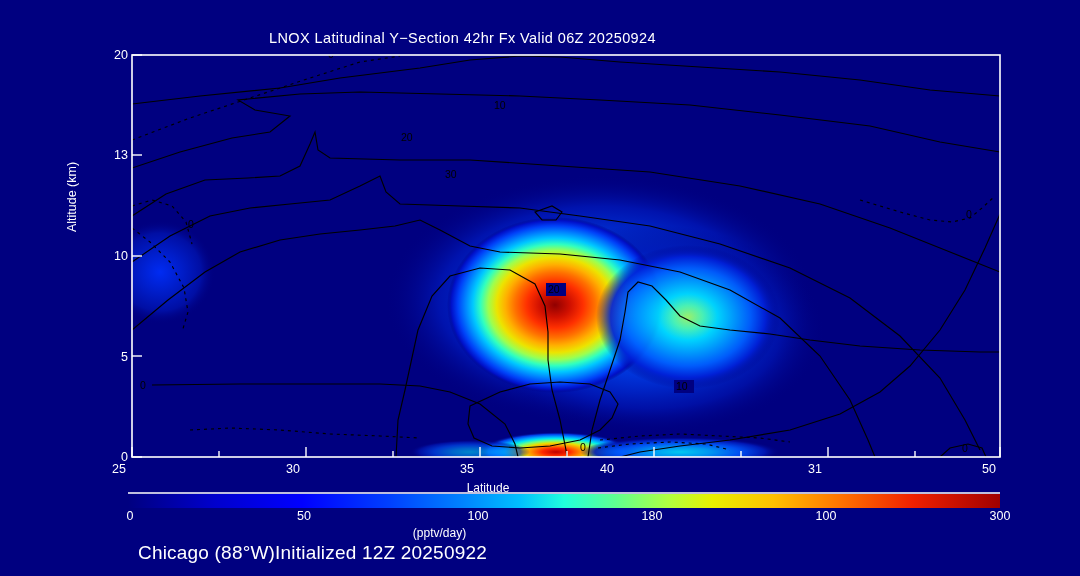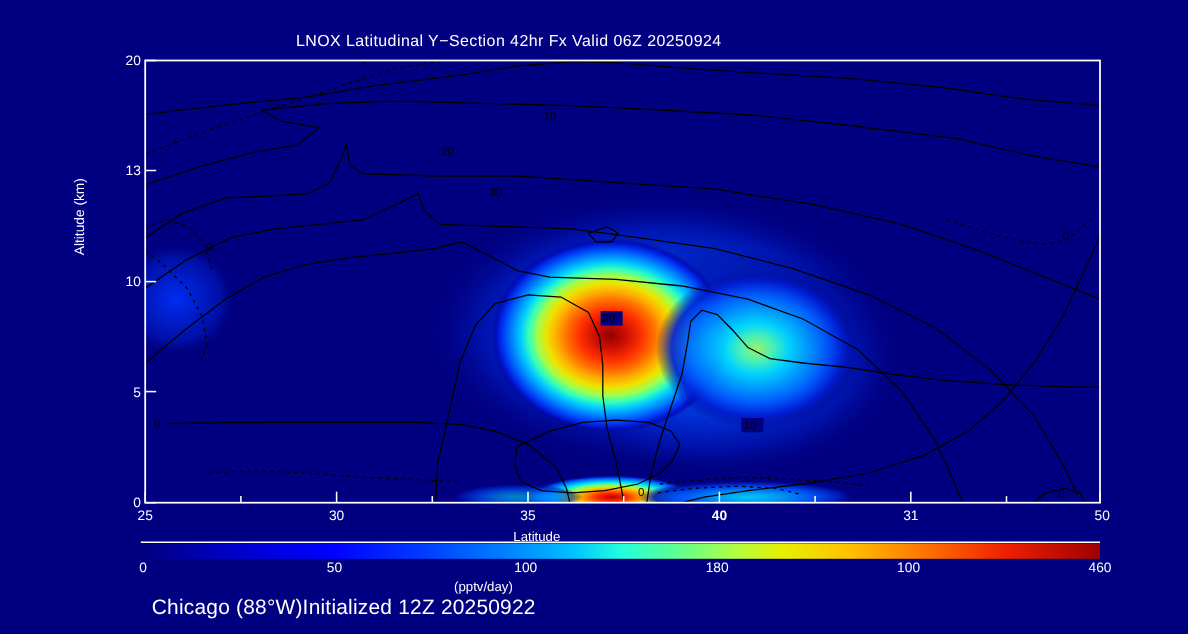--- a/index.html
+++ b/index.html
@@ -14,21 +14,21 @@
         letter-spacing:.2px;}
 
   .ylab{position:absolute;left:-8px;top:190px;width:160px;text-align:center;
         font-size:12.5px;transform:rotate(-90deg);transform-origin:50% 50%;}
   .xlab{position:absolute;left:0;top:481px;width:976px;text-align:center;
         font-size:12px;}
   .cbunit{position:absolute;left:0;top:526px;width:879px;text-align:center;
         font-size:12px;}
 
   .ytick{position:absolute;font-size:12.5px;text-align:right;width:30px;}
-  .xtick{position:absolute;font-size:12.5px;text-align:center;width:40px;}
+  .xtick{position:absolute;font-size:12.5px;text-align:left;width:40px;}
   .cbtick{position:absolute;font-size:12.5px;text-align:center;width:40px;}
   svg{display:block;}
   .frame{fill:none;stroke:#ffffff;stroke-width:1.6;}
   .axline{stroke:#ffffff;stroke-width:1.4;}
   .cl{fill:none;stroke:#000000;stroke-width:1.15;}
   .cld{fill:none;stroke:#000000;stroke-width:1.15;stroke-dasharray:3 4;}
   .clabel{font-family:"Liberation Sans",sans-serif;font-size:10.5px;fill:#000000;}
 </style>
 </head>
 <body>
@@ -43,30 +43,30 @@
 
   <div class="ytick" style="left:98px;top:48px;">20</div>
   <div class="ytick" style="left:98px;top:148px;">13</div>
   <div class="ytick" style="left:98px;top:249px;">10</div>
   <div class="ytick" style="left:98px;top:350px;">5</div>
   <div class="ytick" style="left:98px;top:450px;">0</div>
 
   <div class="xtick" style="left:112px;top:462px;">25</div>
   <div class="xtick" style="left:286px;top:462px;">30</div>
   <div class="xtick" style="left:460px;top:462px;">35</div>
-  <div class="xtick" style="left:634px;top:462px;font-weight:bold;">40</div>
+  <div class="xtick" style="left:600px;top:462px;">40</div>
   <div class="xtick" style="left:808px;top:462px;">31</div>
   <div class="xtick" style="left:982px;top:462px;">50</div>
 
   <div class="cbtick" style="left:110px;top:509px;">0</div>
   <div class="cbtick" style="left:284px;top:509px;">50</div>
   <div class="cbtick" style="left:458px;top:509px;">100</div>
   <div class="cbtick" style="left:632px;top:509px;">180</div>
   <div class="cbtick" style="left:806px;top:509px;">100</div>
-  <div class="cbtick" style="left:980px;top:509px;">460</div>
+  <div class="cbtick" style="left:980px;top:509px;">300</div>
 
   <svg id="plot" width="1080" height="576" style="position:absolute;left:0;top:0;">
     <defs>
       <radialGradient id="gMain" cx="50%" cy="50%" r="50%">
         <stop offset="0%" stop-color="#900000"></stop>
         <stop offset="14%" stop-color="#d01000"></stop>
         <stop offset="26%" stop-color="#ff3000"></stop>
         <stop offset="37%" stop-color="#ff7000"></stop>
         <stop offset="46%" stop-color="#ffb000"></stop>
         <stop offset="54%" stop-color="#ece400"></stop>

